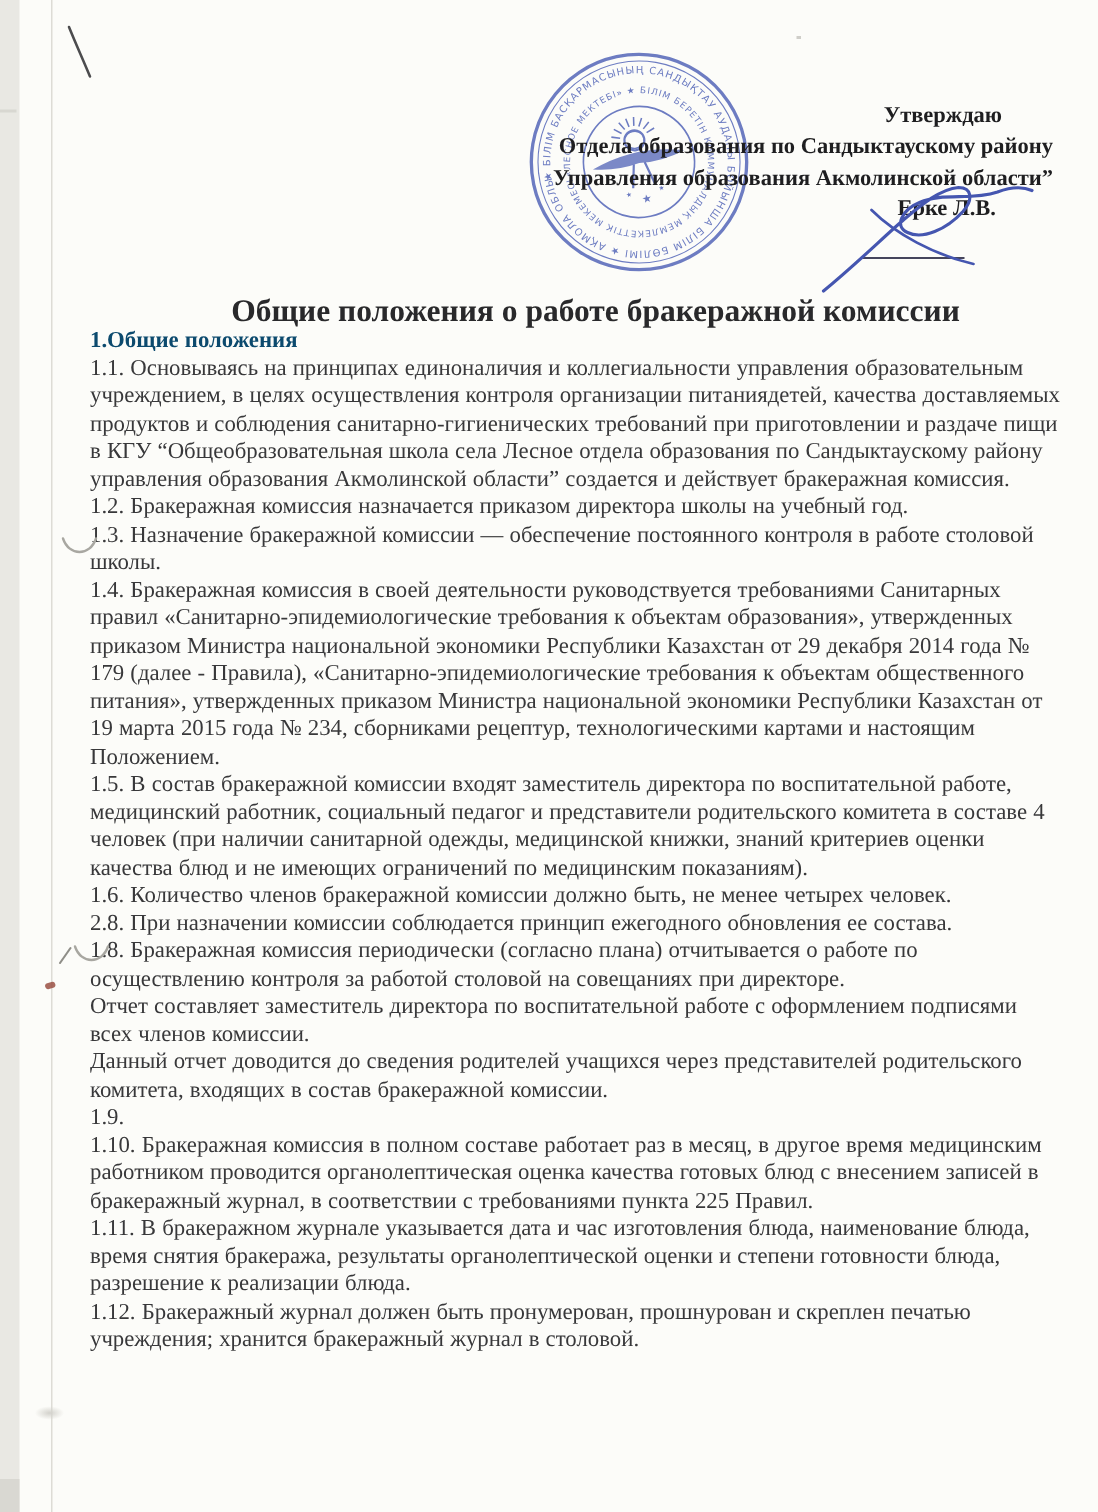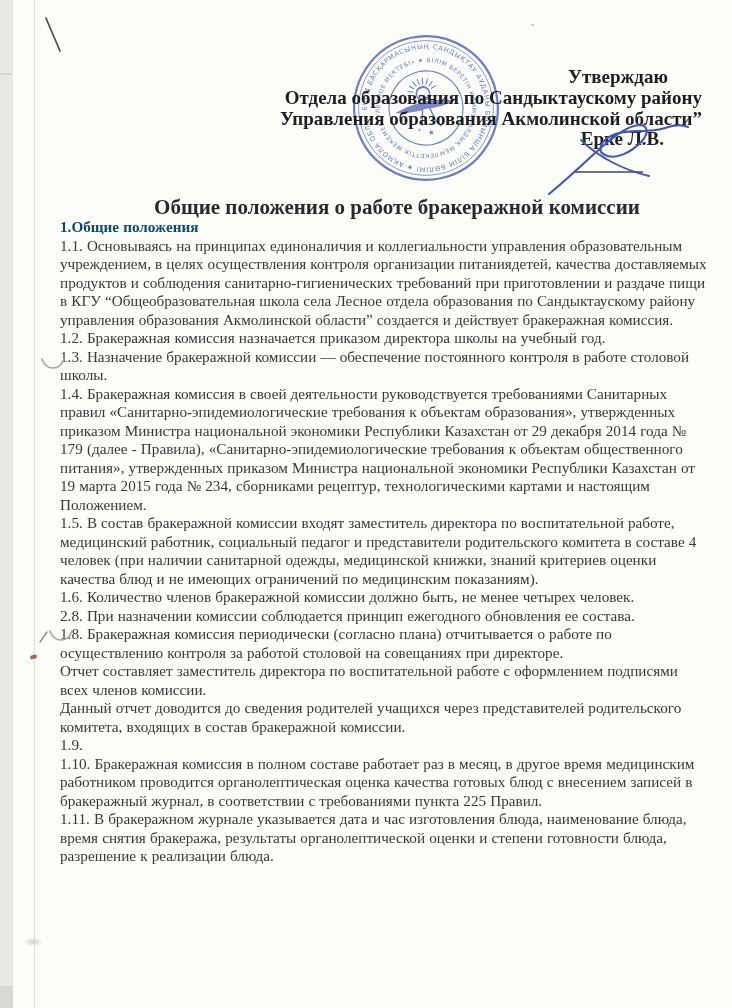--- a/index.html
+++ b/index.html
@@ -28,21 +28,21 @@
   }
   .edge-tick {
     position:absolute; left:0; top:73px; width:11px; height:2px; background:#d8d7d1;
   }
   .dot-speck { position:absolute; background:#cfcec9; }
 
   
   .approval {
     position:absolute; top:67px; right:30px;
     text-align:right;
-    font-weight:bold; font-size:19px; line-height:20.8px;
+    font-weight:bold; font-size:15px; line-height:20.8px;
     color:#1e1e20; white-space:nowrap;font-family:Liberation Serif, serif;
   }
   .approval .pad-a { padding-right:34px; }
   .approval .pad-b { padding-right:38px;text-align:right; }
 
   
   .stamp {
     position:absolute; left:352px; top:34px; width:148px; height:148px;
     transform:rotate(-12deg); opacity:0.82;
   }
@@ -151,20 +151,21 @@
     <p>1.4. Бракеражная комиссия в своей деятельности руководствуется требованиями Санитарных правил «Санитарно-эпидемиологические требования к объектам образования», утвержденных приказом Министра национальной экономики Республики Казахстан от 29 декабря 2014 года № 179 (далее - Правила), «Санитарно-эпидемиологические требования к объектам общественного питания», утвержденных приказом Министра национальной экономики Республики Казахстан от 19 марта 2015 года № 234, сборниками рецептур, технологическими картами и настоящим Положением.</p>
     <p>1.5.  В состав бракеражной комиссии входят заместитель директора по воспитательной работе, медицинский работник, социальный педагог и представители родительского комитета в составе 4 человек (при наличии санитарной одежды, медицинской книжки, знаний критериев оценки качества блюд и не имеющих ограничений по медицинским показаниям).</p>
     <p>1.6.  Количество членов бракеражной комиссии должно быть, не менее четырех человек.</p>
     <p>2.8.  При назначении комиссии соблюдается принцип ежегодного обновления ее состава.</p>
     <p>1.8. Бракеражная комиссия периодически (согласно плана) отчитывается о работе по осуществлению контроля за работой столовой на совещаниях при директоре.</p>
     <p>Отчет составляет заместитель директора по воспитательной работе с оформлением подписями всех членов комиссии.</p>
     <p>Данный отчет доводится до сведения родителей учащихся через представителей родительского комитета, входящих в состав бракеражной комиссии.</p>
     <p>1.9.</p>
     <p>1.10. Бракеражная комиссия в полном составе работает раз в месяц, в другое время медицинским работником проводится органолептическая оценка качества готовых блюд с внесением записей в бракеражный журнал, в соответствии с требованиями пункта 225 Правил.</p>
     <p>1.11. В бракеражном журнале указывается дата и час изготовления блюда, наименование блюда, время снятия бракеража, результаты органолептической оценки и степени готовности блюда, разрешение к реализации блюда.</p>
+    <p>1.12.  Бракеражный журнал должен быть пронумерован, прошнурован и скреплен печатью учреждения; хранится бракеражный журнал в столовой.</p>
   </div>
 
   <svg class="u-mark u-mark-1" viewBox="0 0 26 18">
     <path d="M2,3 C6,15 20,15 24,3" stroke="#a8a7a1" stroke-width="1.6" fill="none" stroke-linecap="round"></path>
   </svg>
   <svg class="u-mark u-mark-2" viewBox="0 0 26 18">
     <path d="M2,3 C6,15 20,15 24,3" stroke="#a8a7a1" stroke-width="1.6" fill="none" stroke-linecap="round"></path>
   </svg>
   <svg class="slash-mark" viewBox="0 0 12 14">
     <path d="M2,12 L9,2" stroke="#8f8e88" stroke-width="1.4" fill="none" stroke-linecap="round"></path>

